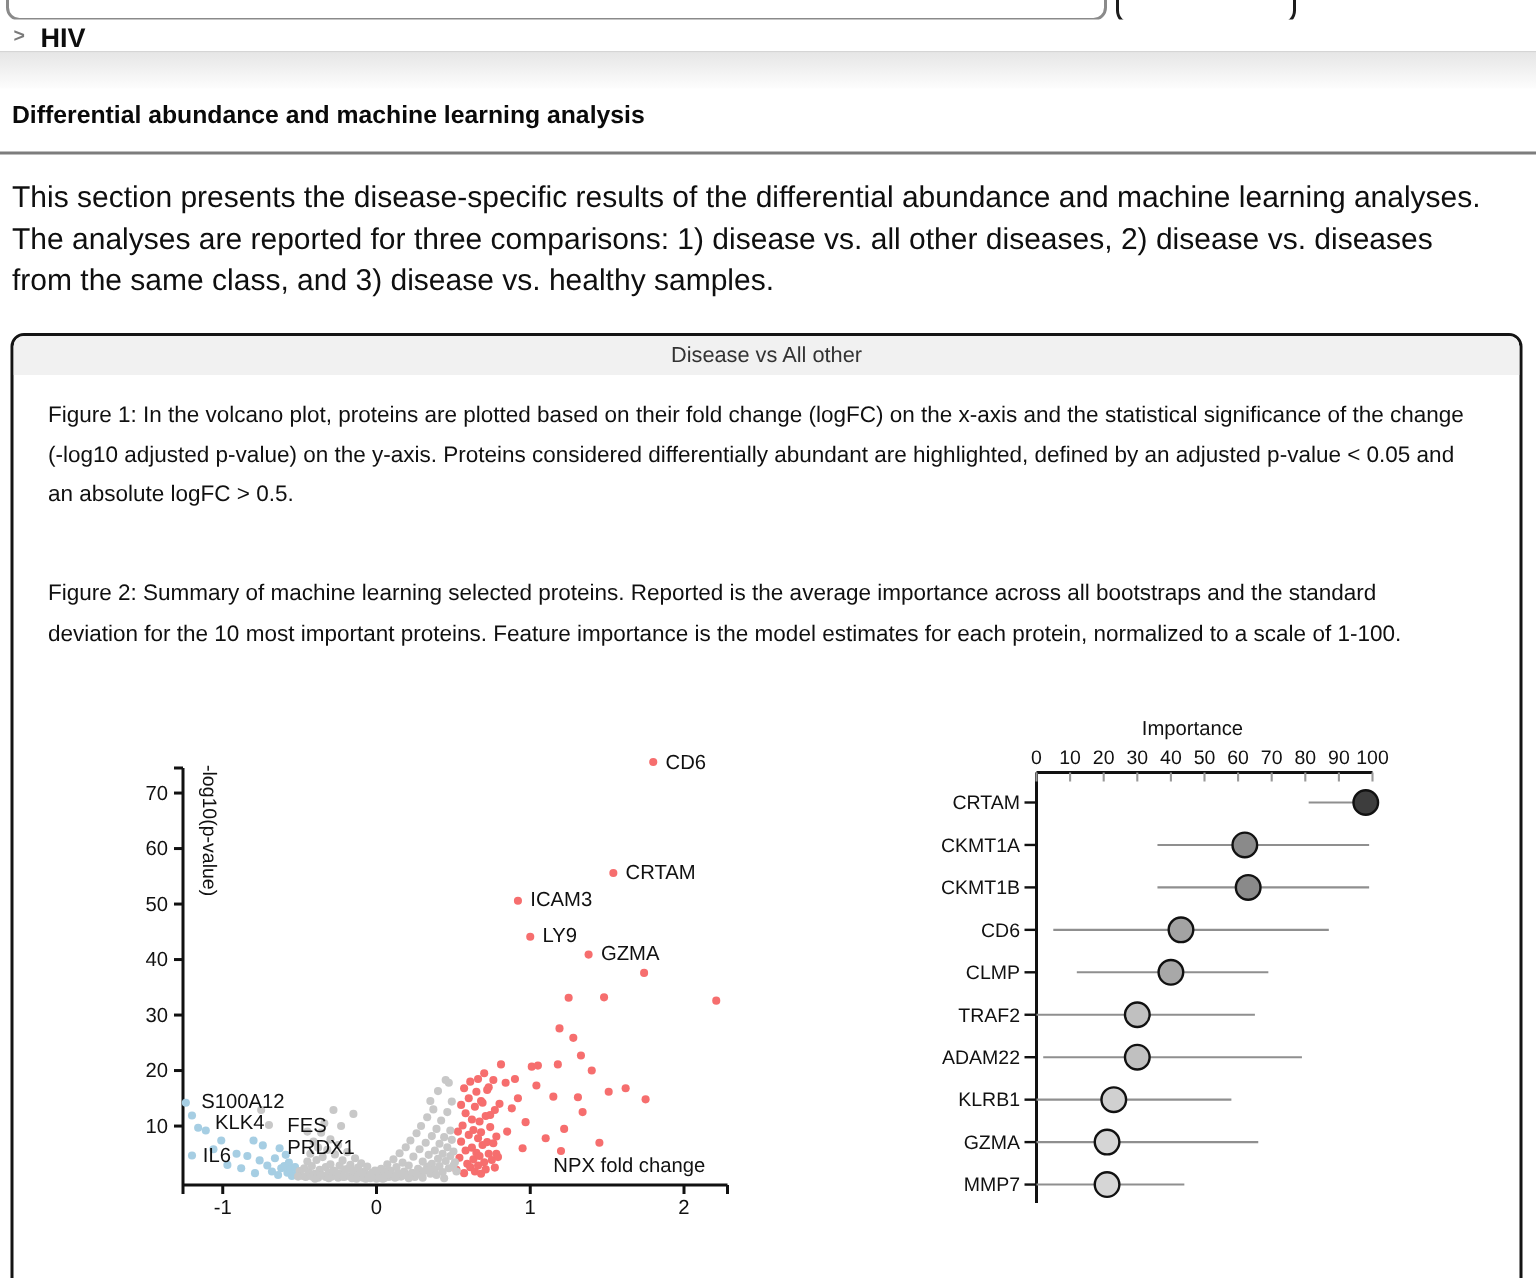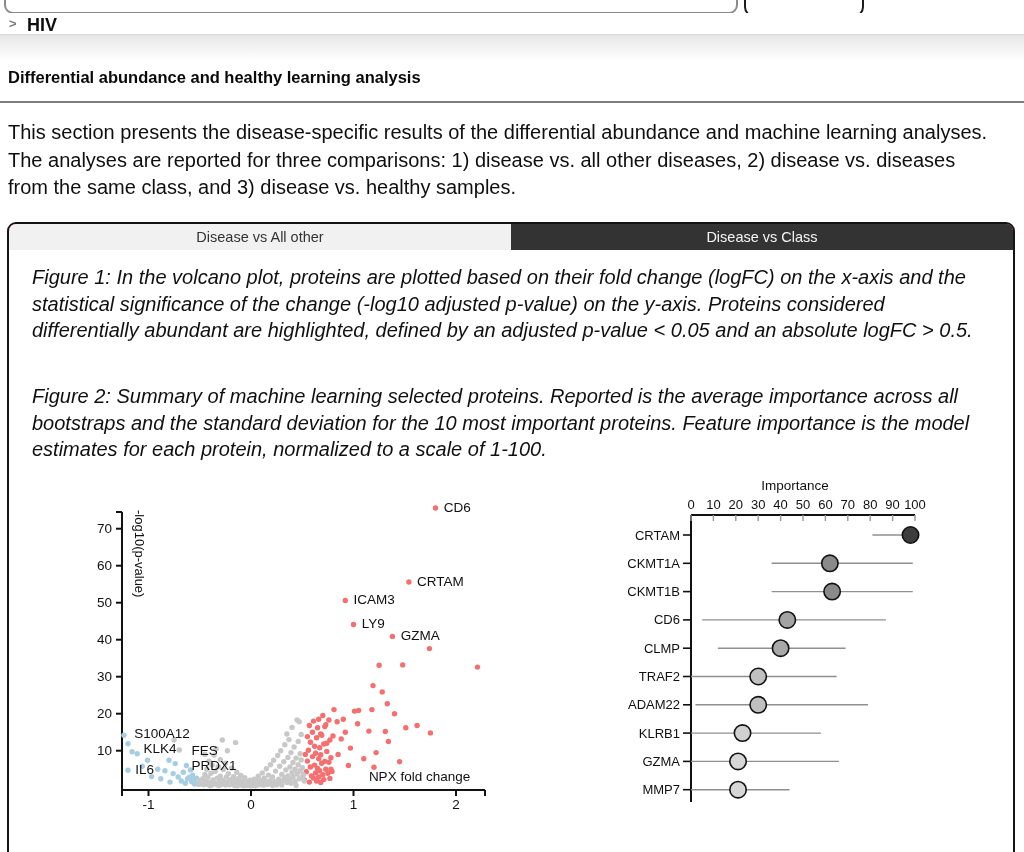--- a/index.html
+++ b/index.html
@@ -21,44 +21,43 @@
   .rule{left:0;top:101px;width:1024px;height:0;border-top:2px solid #7d7d7d;}
   .intro{left:8px;top:119px;width:992px;font-size:20px;line-height:27.5px;color:#0f0f0f;}
   
   .panel{left:7px;top:222px;width:1008px;height:700px;border:2px solid #141414;
        border-radius:9px 9px 0 0;background:#fff;box-sizing:border-box;}
   .tabbar{left:0;top:0;width:1004px;height:26px;display:flex;background:#be185d;
        border-radius:7px 7px 0 0;overflow:hidden;}
   .tab{flex:1 1 0;text-align:center;font-size:14.5px;line-height:26px;color:#f5f5f5;
        background:#333;cursor:pointer;}
   .tab.active{background:#f1f1f1;color:#333;}
-  .caption{left:23px;width:945px;font-style:italic;font-size:20px;line-height:26.5px;color:#101010;}
+  .caption{left:23px;width:945px;font-size:15px;line-height:26.5px;color:#101010;}
   .cap1{top:40px;} .cap2{top:159px;}
   svg text{font-family:"Liberation Sans","DejaVu Sans",sans-serif;}
 </style>
 </head>
 <body>
 
 <div class="abs search-input"></div>
 <div class="abs top-button"></div>
 
 <div class="abs crumb-row">
   <span class="abs crumb-chev">&gt;</span>
   <span class="abs crumb-label">HIV</span>
 </div>
 <div class="abs grad-band"></div>
 
-<div class="abs page-title">Differential abundance and healthy learning analysis</div>
+<div class="abs page-title">Differential abundance and machine learning analysis</div>
 <div class="abs rule"></div>
 <div class="abs intro">This section presents the disease-specific results of the differential abundance and machine learning analyses. The analyses are reported for three comparisons: 1) disease vs. all other diseases, 2) disease vs. diseases from the same class, and 3) disease vs. healthy samples.</div>
 
 <div class="abs panel">
   <div class="abs tabbar">
     <div class="tab active">Disease vs All other</div>
-    <div class="tab">Disease vs Class</div>
   </div>
 
   <div class="abs caption cap1">Figure 1: In the volcano plot, proteins are plotted based on their fold change (logFC) on the x-axis and the statistical significance of the change (-log10 adjusted p-value) on the y-axis. Proteins considered differentially abundant are highlighted, defined by an adjusted p-value &lt; 0.05 and an absolute logFC &gt; 0.5.</div>
   <div class="abs caption cap2">Figure 2: Summary of machine learning selected proteins. Reported is the average importance across all bootstraps and the standard deviation for the 10 most important proteins. Feature importance is the model estimates for each protein, normalized to a scale of 1-100.</div>
 
   <svg id="volcano-svg" class="abs" style="left:63px;top:256px;" width="440" height="332">
       <line x1="50" y1="310" x2="413" y2="310" stroke="#111" stroke-width="2"></line>
       <line x1="50" y1="32" x2="50" y2="310" stroke="#111" stroke-width="2"></line>
       <line x1="50" y1="310" x2="50" y2="316" stroke="#111" stroke-width="2"></line>
       <line x1="413" y1="310" x2="413" y2="316" stroke="#111" stroke-width="2"></line>

